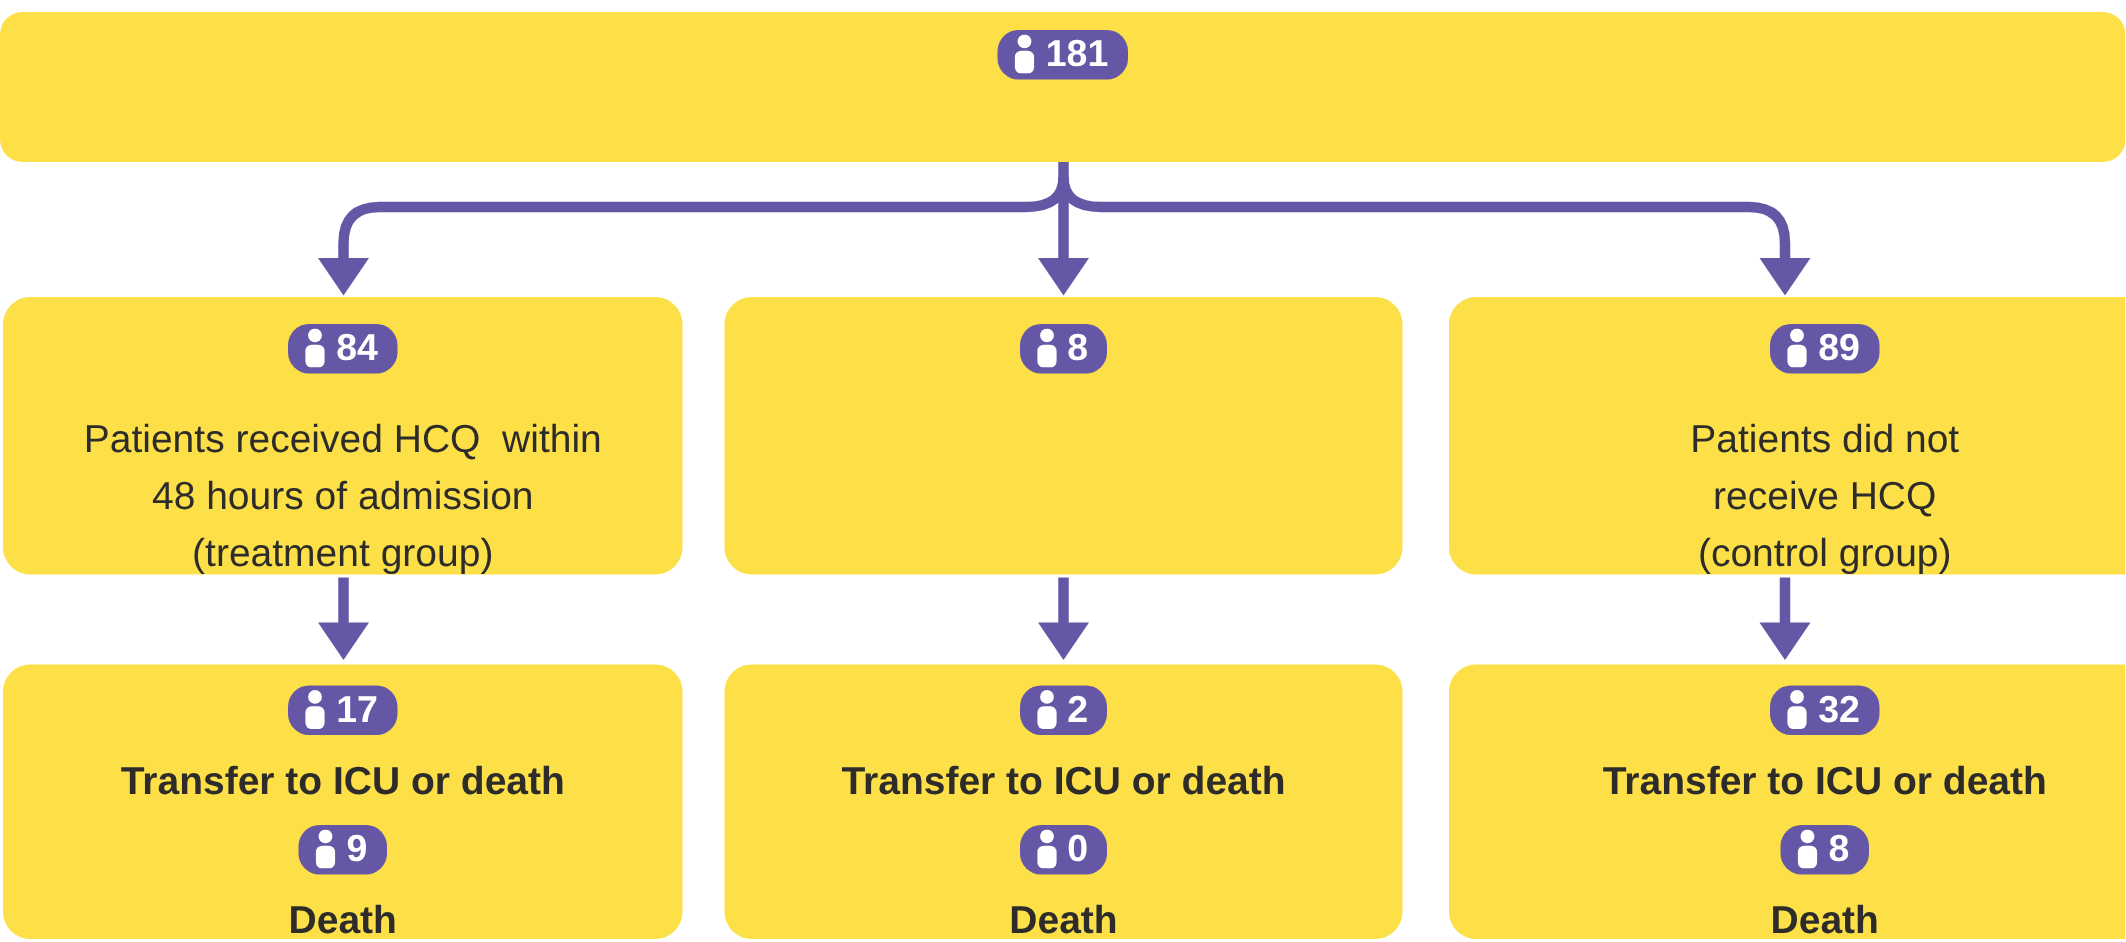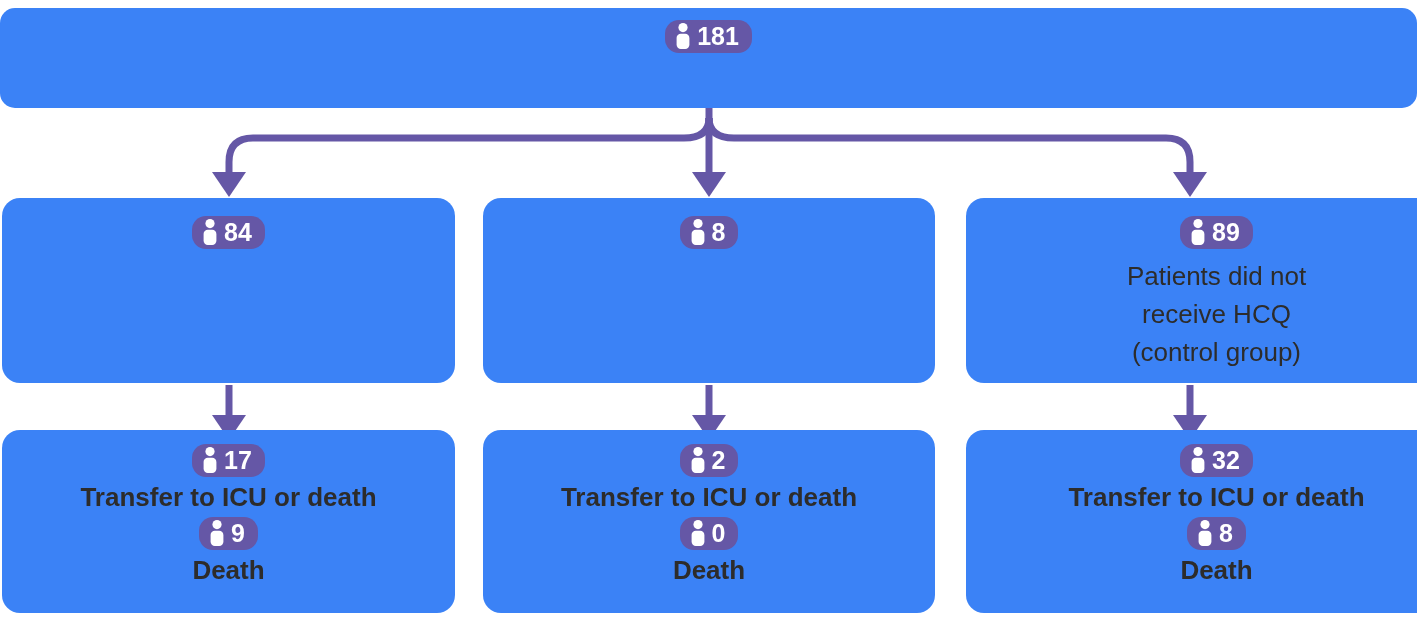--- a/index.html
+++ b/index.html
@@ -17,40 +17,40 @@
   }
   .arrows-layer {
     position: absolute;
     left: 0; top: 0;
     width: 1417px;
     height: 628px;
     z-index: 0;
   }
   .box {
     position: absolute;
-    background: #3b82f6;
+    background: #fde047;
     border-radius: 18px;
     display: flex;
     flex-direction: column;
     align-items: center;
     box-sizing: border-box;
     z-index: 1;
     color: #2d2c2b;
   }
   .box.top {
     left: 0;
     top: 8px;
     width: 1417px;
     height: 100px;
     border-radius: 15px;
     padding-top: 12px;
     gap: 6px;
   }
-  .box.row-mid  { top: 198px; height: 185px; padding-top: 18px; gap: 8px; }
-  .box.row-bot  { top: 430px; height: 183px; padding-top: 14px; gap: 4px; }
+  .box.row-mid  { top: 198px; height: 185px; padding-top: 18px; gap: 24px; }
+  .box.row-bot  { top: 443px; height: 183px; padding-top: 14px; gap: 14px; }
   .col-left  { left: 2px;   width: 453px; }
   .col-mid   { left: 483px; width: 452px; }
   .col-right { left: 966px; width: 489px; padding-left: 12px; }
 
   .badge {
     display: inline-flex;
     align-items: center;
     gap: 7px;
     background: #6557a6;
     color: #ffffff;
@@ -117,20 +117,23 @@
   </div>
 
   <div class="box row-mid col-left">
     <span class="badge">
       <svg class="person" width="14" height="26" viewBox="0 0 14 26">
         <circle cx="7" cy="4.6" r="4.6" fill="#ffffff"></circle>
         <rect x="0.6" y="10.8" width="12.8" height="15.2" rx="4.2" fill="#ffffff"></rect>
       </svg>
       <span>84</span>
     </span>
+    <div class="node-label">Patients received HCQ  within
+48 hours of admission
+(treatment group)</div>
   </div>
 
   <div class="box row-mid col-mid">
     <span class="badge">
       <svg class="person" width="14" height="26" viewBox="0 0 14 26">
         <circle cx="7" cy="4.6" r="4.6" fill="#ffffff"></circle>
         <rect x="0.6" y="10.8" width="12.8" height="15.2" rx="4.2" fill="#ffffff"></rect>
       </svg>
       <span>8</span>
     </span>

